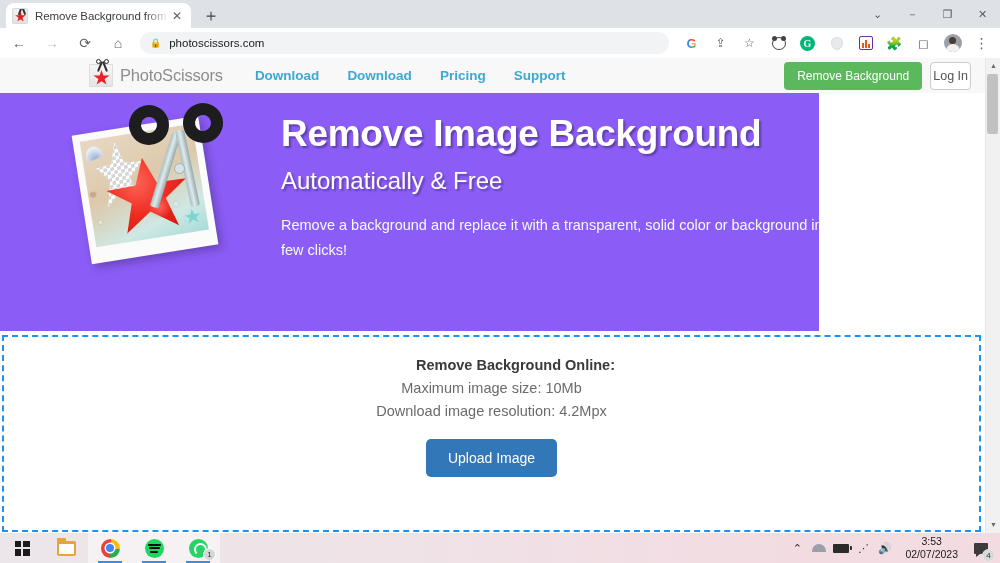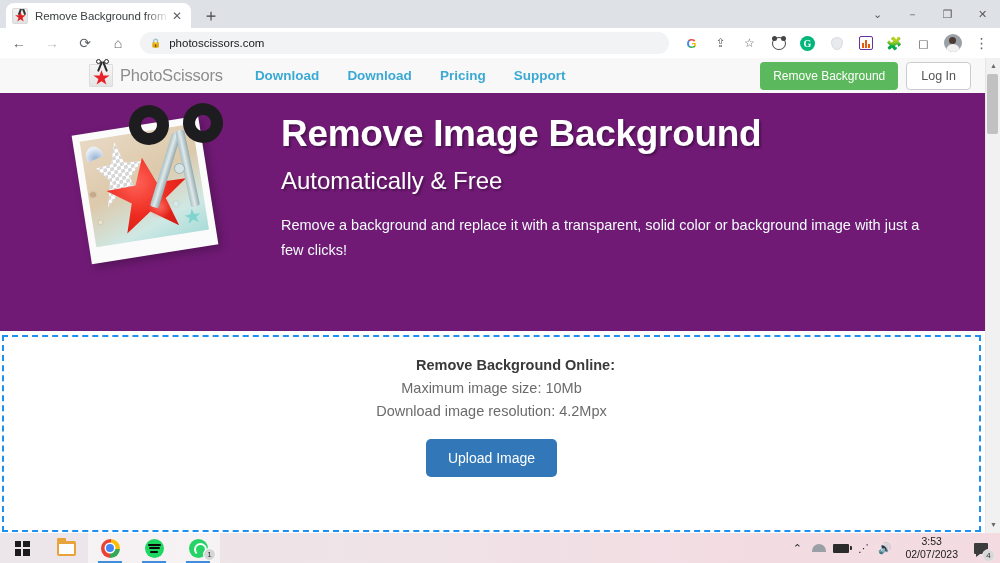--- a/index.html
+++ b/index.html
@@ -175,28 +175,28 @@
   .nav-links a {
     font-size: 13.5px; color: #3ba9d4; font-weight: bold; text-decoration: none;
     cursor: pointer;
   }
   .nav-right { margin-left: auto; display: flex; align-items: center; gap: 8px; padding-right: 14px; }
   .btn-remove-bg {
     background: #5cb85c; color: #fff; font-size: 12px; padding: 7px 13px;
     border-radius: 4px; border: none; cursor: pointer; white-space: nowrap;
   }
   .btn-login {
-    background: #fff; color: #555; font-size: 12.5px; padding: 6px 14px;
+    background: #fff; color: #555; font-size: 12.5px; padding: 6px 2px;
     border: 1px solid #ccc; border-radius: 4px; cursor: pointer;
   }
 
   
   .hero {
-    position: absolute; top: 35px; left: 0; width: 985px; height: 238px;
-    background: #701a75; overflow: hidden;
+    position: absolute; top: 35px; left: 0; width: 819px; height: 238px;
+    background: #8b5cf6; overflow: hidden;
   }
   .hero-art {
     position: absolute; left: 73px; top: 12px; width: 175px; height: 160px;
   }
   .polaroid {
     position: absolute; left: 8px; top: 20px; width: 128px; height: 130px;
     background: #fbfbfb; transform: rotate(-9deg);
     box-shadow: 3px 4px 9px rgba(0,0,0,0.25); padding: 7px 7px 16px 7px;
   }
   .photo {

